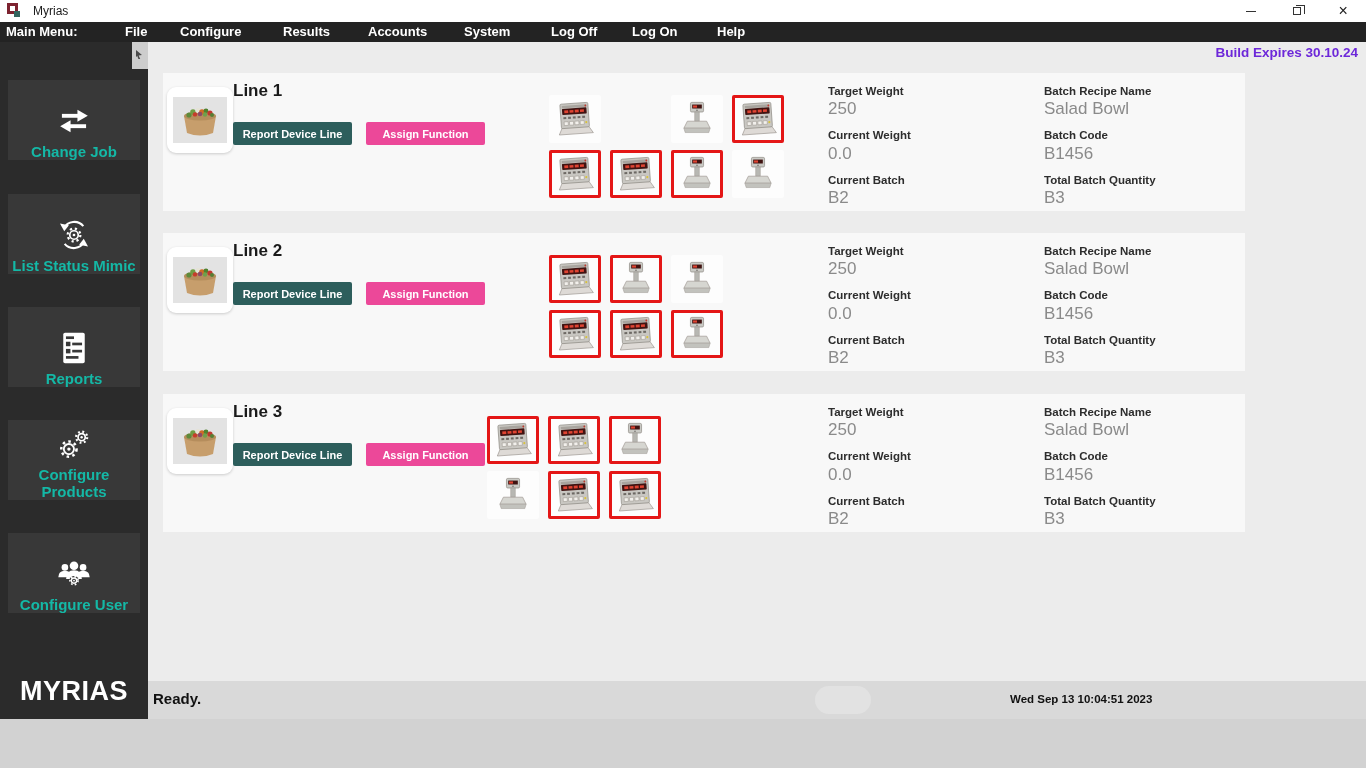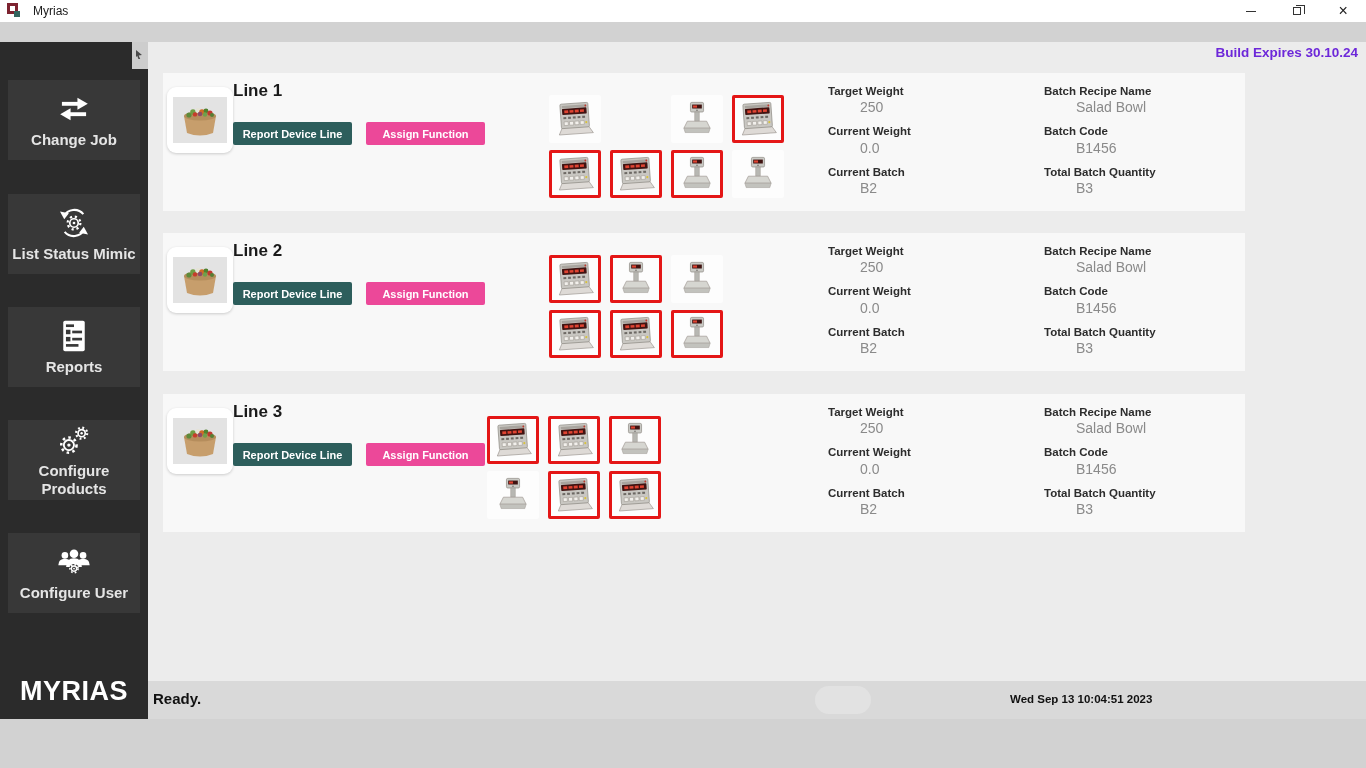--- a/index.html
+++ b/index.html
@@ -23,22 +23,22 @@
   .menubar { position:absolute; top:22px; left:0; right:0; height:20px; background:#232323; color:#fff; font-size:13px; font-weight:bold; }
   .menubar span { position:absolute; top:2px; white-space:nowrap; }
   .menu-label { left:6px; }
   .menu-item:nth-of-type(2){ left:125px; } .menu-item:nth-of-type(3){ left:180px; }
   .menu-item:nth-of-type(4){ left:283px; } .menu-item:nth-of-type(5){ left:368px; }
   .menu-item:nth-of-type(6){ left:464px; } .menu-item:nth-of-type(7){ left:551px; }
   .menu-item:nth-of-type(8){ left:632px; } .menu-item:nth-of-type(9){ left:717px; }
 
   
   .sidebar { position:absolute; top:42px; left:0; width:148px; height:677px; background:#2b2b2b; }
-  .nav-btn { position:absolute; left:8px; width:132px; height:80px; background:#383838; color:#e5e5e5;
-             display:flex; flex-direction:column; align-items:center; justify-content:center; gap:5px; cursor:default; }
+  .nav-btn { position:absolute; left:8px; width:132px; height:80px; background:#383838; color:#14b8a6;
+             display:flex; flex-direction:column; align-items:center; justify-content:flex-end; gap:5px; cursor:default; }
   .nav-btn .nav-icon { width:38px; height:34px; flex:0 0 auto; }
   .nav-btn .nav-label { font-size:15px; font-weight:bold; text-align:center; line-height:1.15; padding:0 4px; }
   .scroll-artifact { position:absolute; left:132px; top:0px; width:16px; height:27px; background:#cdcdcd; }
   .scroll-artifact::before { content:""; position:absolute; left:4px; top:8px; width:6px; height:9px; background:#4a4a4a; clip-path:polygon(0 0,100% 55%,45% 60%,70% 100%,40% 100%,20% 65%,0 80%); }
   .sidebar-logo { position:absolute; left:0; width:148px; top:634px; text-align:center; color:#fff; font-size:27px; font-weight:800; letter-spacing:0.5px; }
 
   
   .content { position:absolute; top:42px; left:148px; right:0; height:639px; background:#ececec; }
   .build-notice { position:absolute; top:3px; right:8px; font-size:13.5px; font-weight:bold; color:#6d28d9; }
 
@@ -64,21 +64,21 @@
                  display:flex; align-items:center; justify-content:center; }
   .device-cell.selected { border-color:#e41616; }
   .device-cell.empty { background:transparent; }
   .dev-svg { width:42px; height:42px; }
 
   .fields { position:absolute; top:12px; width:210px; }
   .fields-c1 { left:665px; }
   .fields-c2 { left:881px; }
   .field { margin-bottom:9px; }
   .field .f-label { font-size:11.5px; font-weight:bold; color:#2d2d2d; line-height:1.15; }
-  .field .f-value { font-size:14px; color:#8a8a8a; line-height:1.3;margin-left:32px; }
+  .field .f-value { font-size:17px; color:#8a8a8a; line-height:1.3; }
 
   
   .statusbar { position:absolute; top:681px; left:148px; right:0; height:38px; background:#d9d9d9; }
   .status-msg { position:absolute; left:5px; top:9px; font-size:15px; font-weight:bold; color:#111; }
   .ghost-pill { position:absolute; left:667px; top:5px; width:56px; height:28px; border-radius:14px; background:#e2e2e2; }
   .status-date { position:absolute; left:862px; top:12px; font-size:11.5px; font-weight:bold; color:#111; }
   .bottom-strip { position:absolute; top:719px; left:0; right:0; height:49px; background:#d2d2d2; }
 </style>
 </head>
 <body>
@@ -132,20 +132,31 @@
         </span>
       <span class="win-btn">
           <i class="glyph-restore"></i>
         </span>
       <span class="win-btn">
           <i class="glyph-close">×</i>
         </span>
     </div>
   </div>
 
+  <div class="menubar">
+    <span class="menu-label">Main Menu:</span>
+    <span class="menu-item">File</span>
+    <span class="menu-item">Configure</span>
+    <span class="menu-item">Results</span>
+    <span class="menu-item">Accounts</span>
+    <span class="menu-item">System</span>
+    <span class="menu-item">Log Off</span>
+    <span class="menu-item">Log On</span>
+    <span class="menu-item">Help</span>
+  </div>
 
   <aside class="sidebar">
     <div class="scroll-artifact"></div>
 
     <div class="nav-btn" style="top:38px">
       <svg class="nav-icon" viewBox="0 0 44 30">
         <path d="M8 9 H28" stroke="#fff" stroke-width="4.5"></path>
         <path d="M26 2 L38 9 L26 16 Z" fill="#fff"></path>
         <path d="M36 21 H16" stroke="#fff" stroke-width="4.5"></path>
         <path d="M18 14 L6 21 L18 28 Z" fill="#fff"></path>

